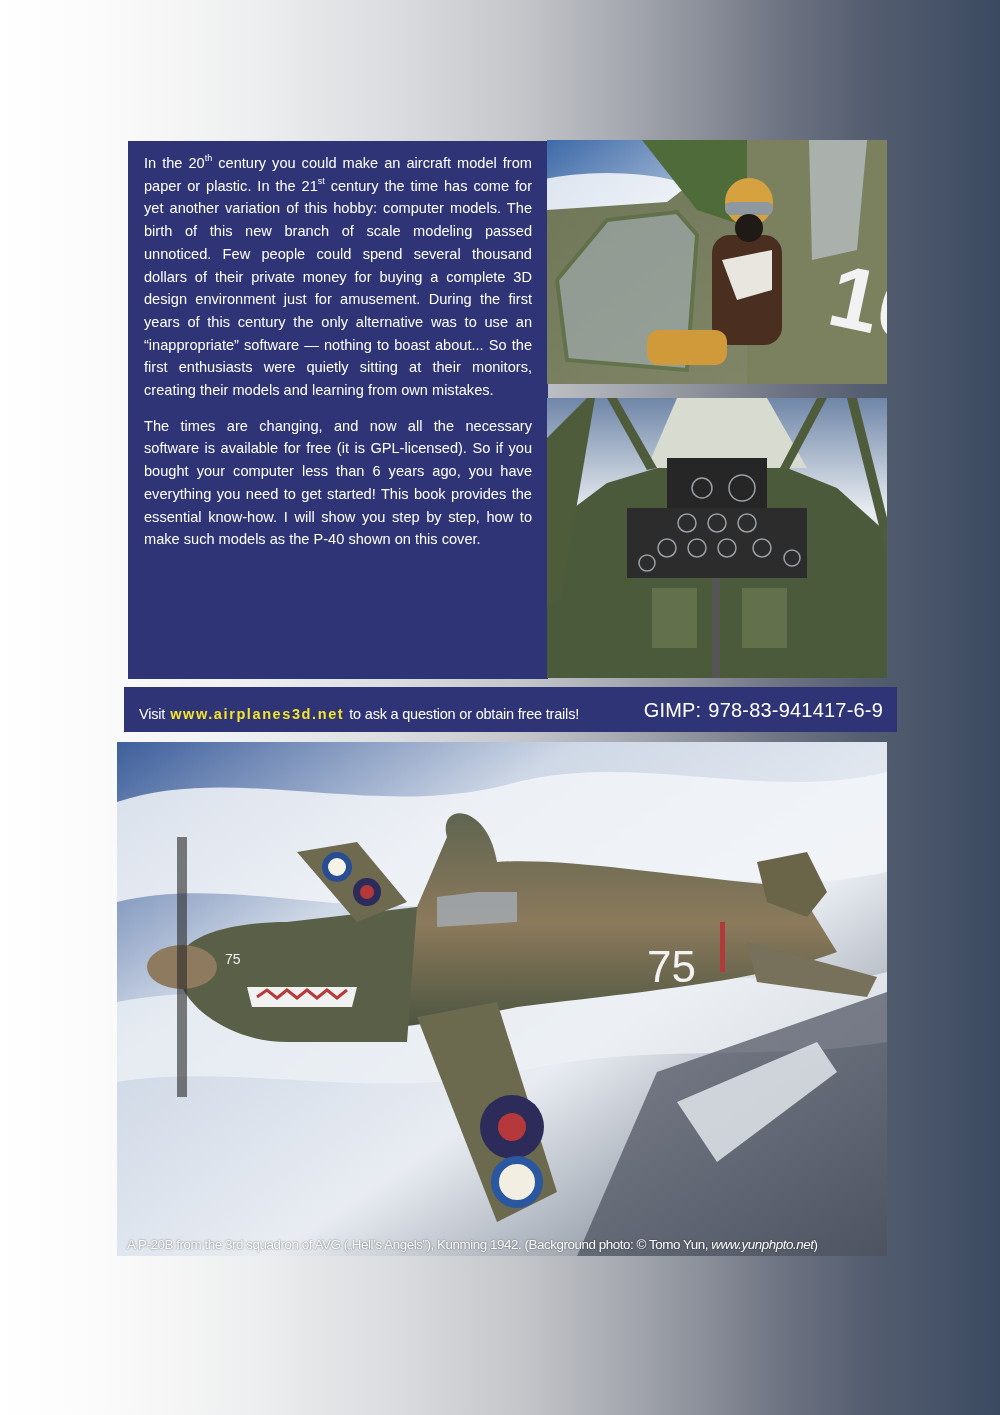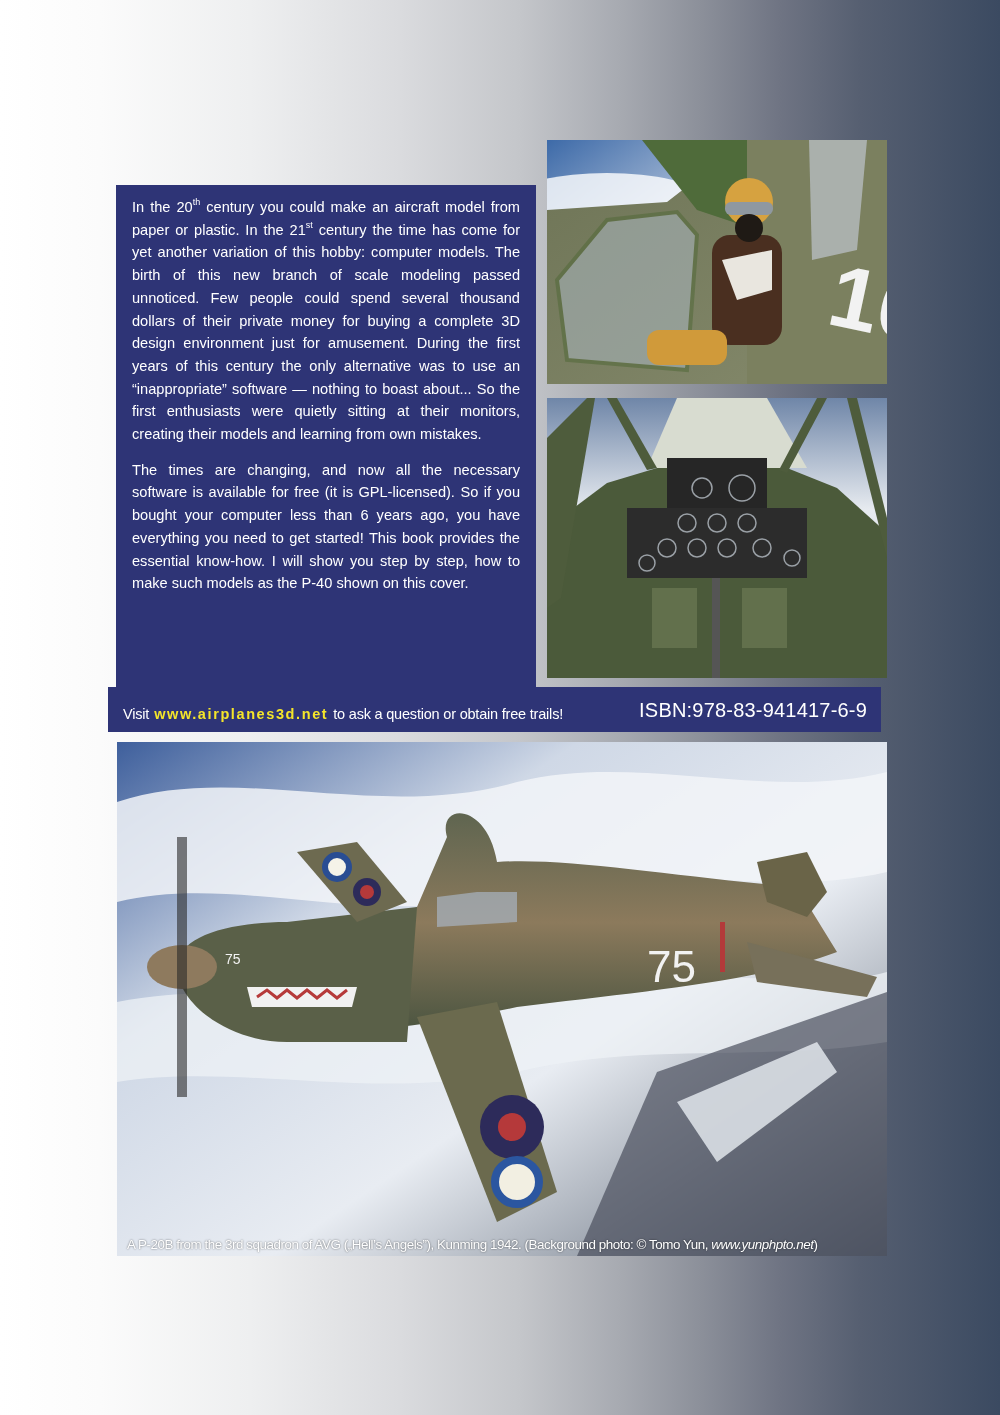--- a/index.html
+++ b/index.html
@@ -7,59 +7,58 @@
     body {
       position: relative;
       font-family: "Liberation Sans", sans-serif;
       background: linear-gradient(to right,
         #ffffff 0%, #fbfbfb 10%, #eeeff0 25%, #dadbde 40%,
         #c4c6ca 52%, #a7aab1 62%, #8c909a 70%, #6f7483 78%,
         #565f71 86%, #3b4a61 100%);
     }
     .text-box {
       position: absolute;
-      left: 116px; top: 141px;
+      left: 128px; top: 141px;
       width: 420px; height: 538px;
       background: #2e3476;
       color: #ffffff;
       padding: 11px 16px 0 16px;
       font-size: 14.6px;
       line-height: 22.7px;
       text-align: justify;
-      margin-top: 44px;
     }
     .text-box p { margin-bottom: 13px; }
     .text-box sup { font-size: 9px; line-height: 0; position: relative; top: -1px; }
     .photo {
       position: absolute;
       overflow: hidden;
     }
     .photo svg { display: block; width: 100%; height: 100%; }
     .photo-top { left: 547px; top: 140px; width: 340px; height: 244px; }
     .photo-bottom { left: 547px; top: 398px; width: 340px; height: 280px; }
     .banner {
       position: absolute;
-      left: 108px; top: 687px;
+      left: 124px; top: 687px;
       width: 773px; height: 45px;
       background: #2e3476;
       color: #ffffff;
       display: flex;
       align-items: center;
       padding: 8px 14px 0 15px;
     }
     .banner .visit { font-size: 14.5px; letter-spacing: -0.2px; white-space: nowrap; }
     .banner .url {
       color: #f4e52a;
       font-weight: bold;
       letter-spacing: 1.6px;
       font-size: 14.5px;
       margin: 0 5px 0 5px;
     }
     .banner .isbn { margin-left: auto; font-size: 20px; white-space: nowrap; padding-bottom: 6px; letter-spacing: 0.2px; }
-    .banner .isbn .num { }
+    .banner .isbn .num { margin-left: 7px; }
     .photo-main { left: 117px; top: 742px; width: 770px; height: 514px; }
     .caption {
       position: absolute;
       left: 10px; bottom: 4px;
       right: 8px;
       color: #ffffff;
       font-size: 13.4px;
       letter-spacing: -0.45px;
       white-space: nowrap;
       text-shadow: 0 0 2px rgba(0,0,0,0.6);
@@ -136,21 +135,21 @@
     <polygon points="60,0 70,0 110,70 100,72" fill="#4e5c3c"></polygon>
     <polygon points="270,0 280,0 240,75 232,72" fill="#4e5c3c"></polygon>
     <polygon points="300,0 310,0 340,120 340,160" fill="#4e5c3c"></polygon>
     <rect x="105" y="190" width="45" height="60" fill="#62704c"></rect>
     <rect x="195" y="190" width="45" height="60" fill="#62704c"></rect>
   </svg>
 </div>
 
 <div class="banner">
   <span class="visit"><span>Visit</span><span class="url">www.airplanes3d.net</span><span>to ask a question or obtain free trails!</span></span>
-  <span class="isbn"><span>ISBN:</span><span class="num">978-83-941417-6-9</span></span>
+  <span class="isbn"><span>GIMP:</span><span class="num">978-83-941417-6-9</span></span>
 </div>
 
 <div class="photo photo-main">
   <svg viewBox="0 0 770 514" preserveAspectRatio="none">
     <defs>
       <linearGradient id="skyMain" x1="0" y1="0" x2="1" y2="1">
         <stop offset="0" stop-color="#3e5f9c"></stop>
         <stop offset="0.3" stop-color="#cfd8e6"></stop>
         <stop offset="0.6" stop-color="#e8ecf2"></stop>
         <stop offset="1" stop-color="#56606f"></stop>

